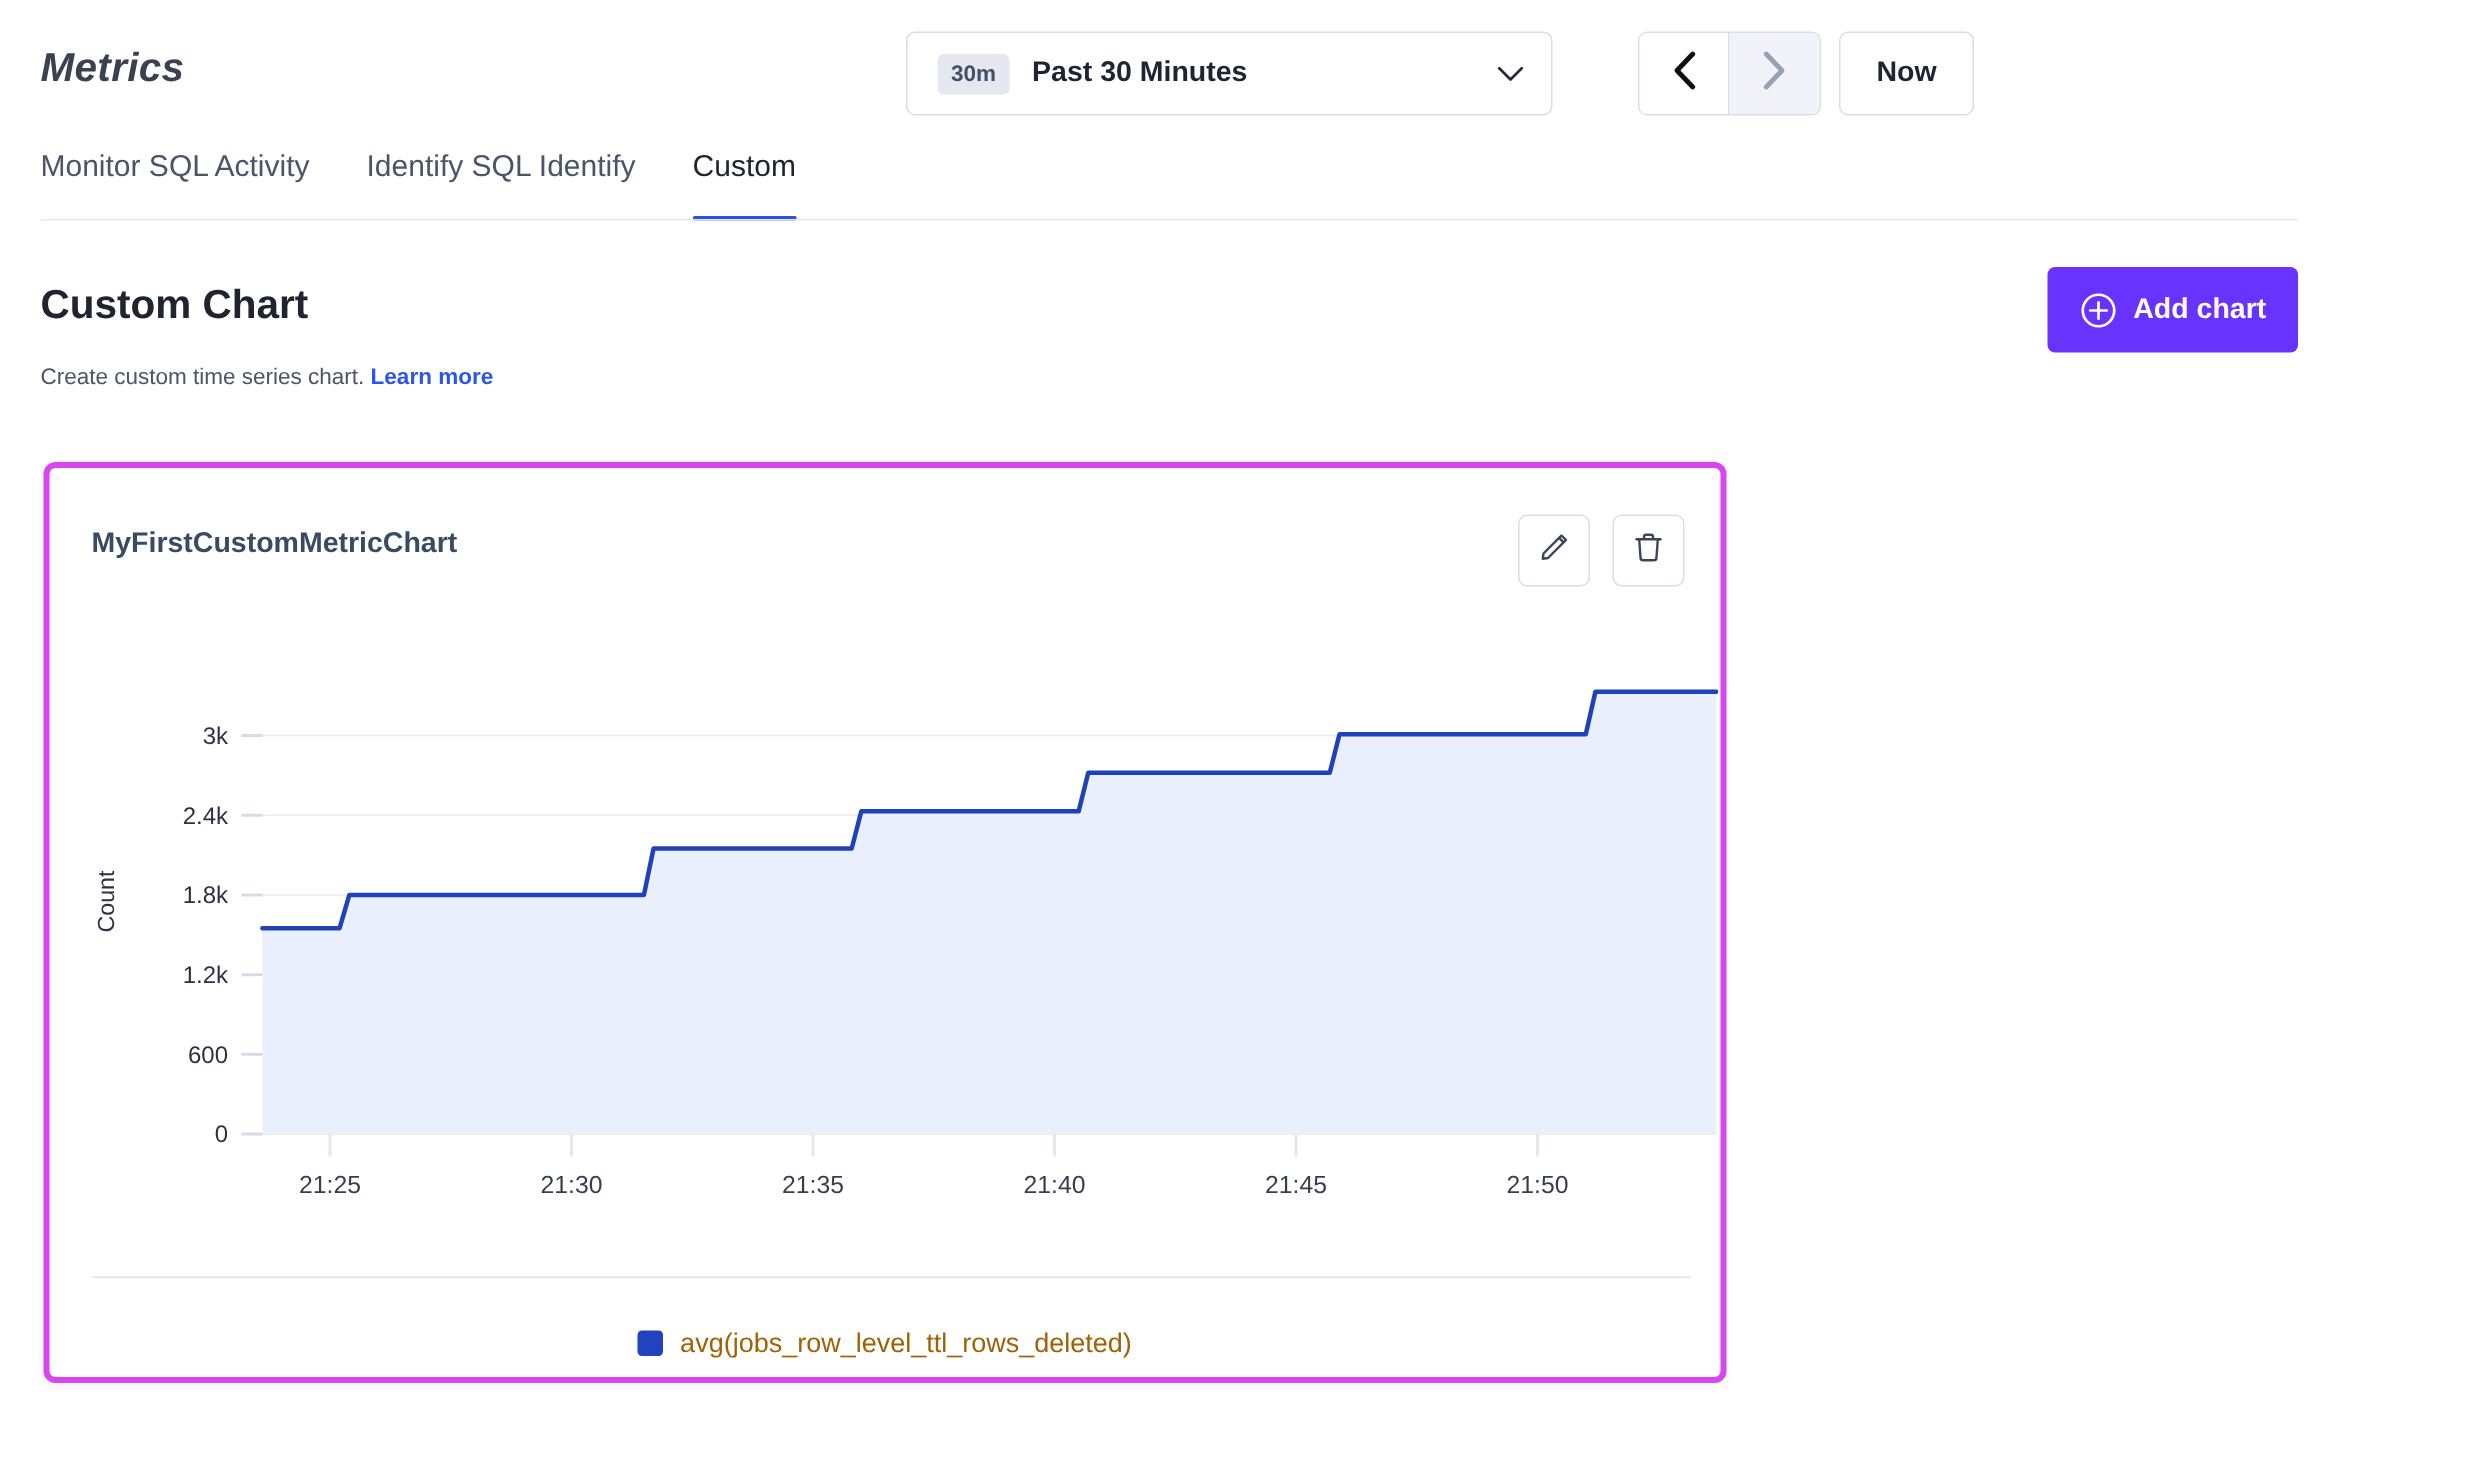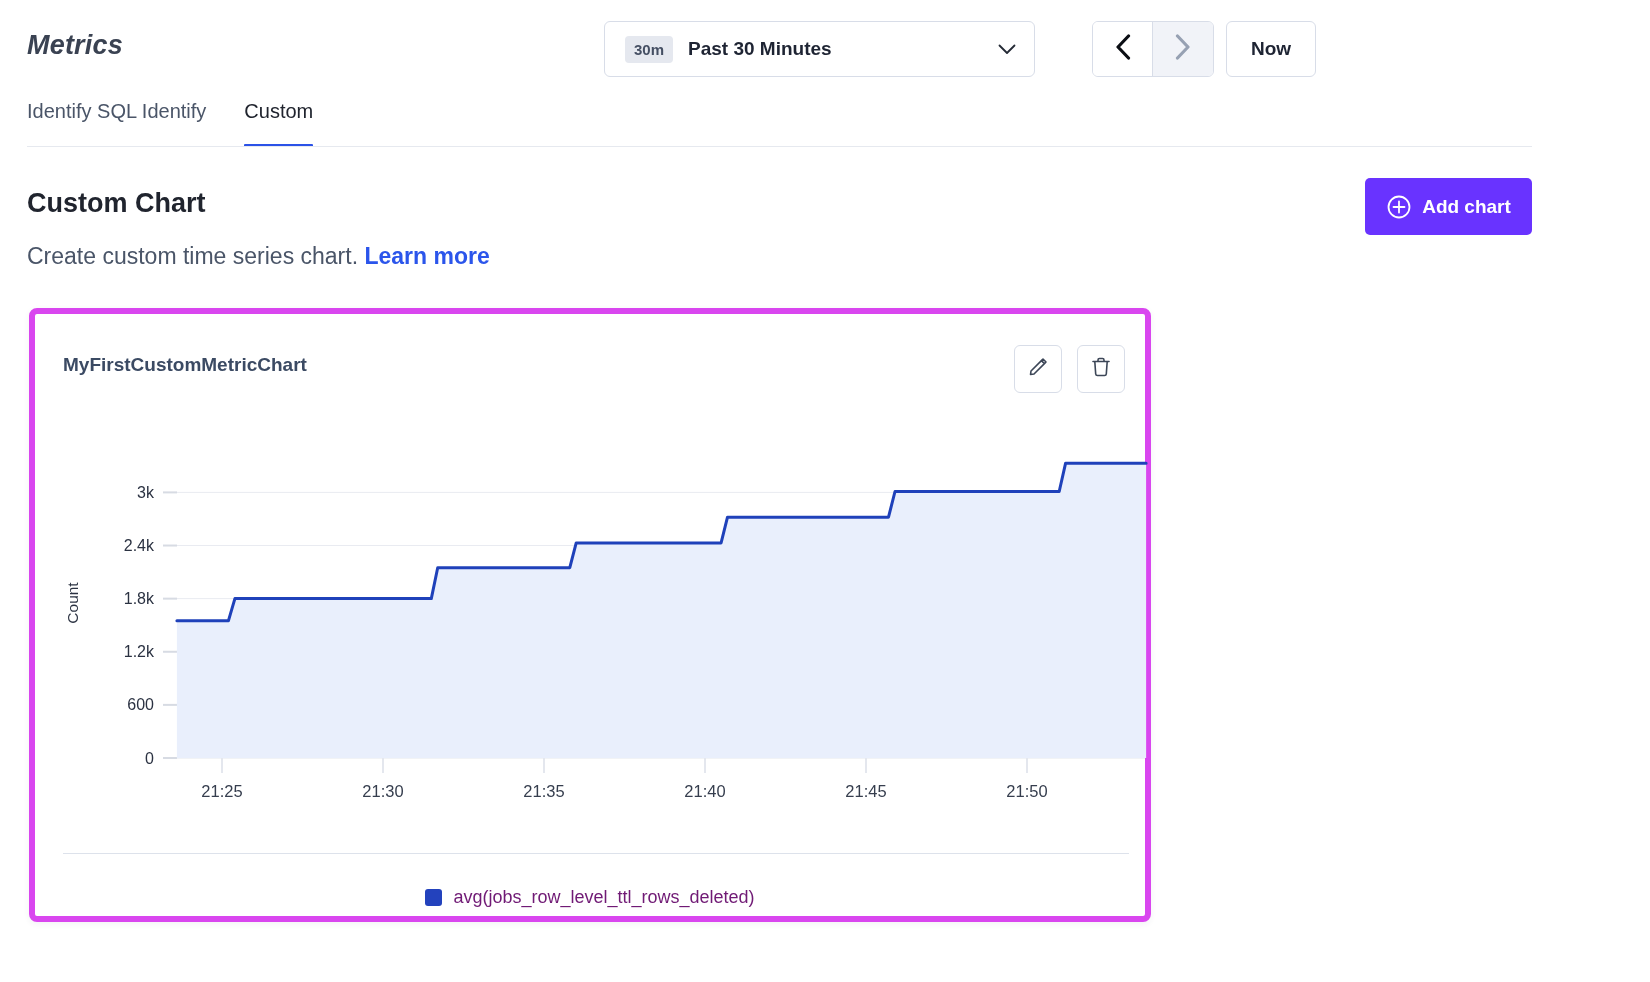--- a/index.html
+++ b/index.html
@@ -33,45 +33,45 @@
   
   .tabs { left:27px; top:100px; display:flex; gap:38px; }
   .tab { font-size:20px; color:#4a5568; padding-bottom:24px; position:relative; cursor:pointer; }
   .tab.active { color:#20242e; }
   .tab.active::after { content:""; position:absolute; left:0; right:0; bottom:0;
     height:3px; background:#2b52e7; border-radius:1px; }
   .tabs-divider { left:27px; top:146px; width:1505px; height:1px; background:#e6e9ef; }
 
   
   .section-title { left:27px; top:188px; font-size:27px; font-weight:700; color:#20242e; }
-  .section-desc { left:27px; top:243px; font-size:23px; color:#4a5568; }
+  .section-desc { left:27px; top:243px; font-size:15px; color:#4a5568; }
   .learn-more { color:#2b55eb; font-weight:700; text-decoration:none; cursor:pointer; }
 
   .add-chart-btn { left:1365px; top:178px; width:167px; height:57px; background:#6933ff;
     border:none; border-radius:5px; color:#ffffff; font-size:19px; font-weight:700;
     display:flex; align-items:center; justify-content:center; gap:10px;
     font-family:"Liberation Sans",sans-serif; cursor:pointer; }
 
   
   .card { left:29px; top:308px; width:1122px; height:614px; background:#fff;
-    border:6px solid #d946ef; border-radius:8px; box-shadow:0 2px 6px rgba(44,56,82,.06); }
+    border:4px solid #d946ef; border-radius:8px; box-shadow:0 2px 6px rgba(44,56,82,.06); }
   .card-title { position:absolute; left:28px; top:40px; font-size:19px; font-weight:700; color:#3b4a63; }
   .icon-btn { position:absolute; top:31px; width:48px; height:48px; background:#fff;
     border:1px solid #d8dde8; border-radius:6px; display:flex; align-items:center;
     justify-content:center; cursor:pointer; }
   .edit-btn { left:979px; }
   .delete-btn { left:1042px; }
 
   #chart-svg { position:absolute; left:0; top:112px; }
 
   .card-divider { position:absolute; left:28px; top:539px; width:1066px; height:1px; background:#dde2eb; }
   .legend { position:absolute; left:0; top:560px; width:100%; height:46px;
     display:flex; align-items:center; justify-content:center; gap:11px; }
   .legend-swatch { width:17px; height:17px; background:#2342bd; border-radius:3px; }
-  .legend-label { font-size:18px; color:#701a75; }
+  .legend-label { font-size:18px; color:#a16207; }
 </style>
 </head>
 <body>
 
 <div class="abs page-title">Metrics</div>
 
 <div class="abs time-picker">
   <span class="time-badge">30m</span>
   <span class="time-label">Past 30 Minutes</span>
   <span class="time-caret">
@@ -94,20 +94,21 @@
       <svg width="16" height="26" viewBox="0 0 16 26">
           <polyline points="2.5,2 13,13 2.5,24" fill="none" stroke="#97a1b3" stroke-width="3.2" stroke-linecap="round" stroke-linejoin="round"></polyline>
         </svg>
     </span>
   </div>
 </div>
 
 <button class="abs now-btn">Now</button>
 
 <div class="abs tabs">
+  <div class="tab">Monitor SQL Activity</div>
   <div class="tab">Identify SQL Identify</div>
   <div class="tab active">Custom</div>
 </div>
 <div class="abs tabs-divider"></div>
 
 <div class="abs section-title">Custom Chart</div>
 <div class="abs section-desc">
   <span>Create custom time series chart.</span>
   <a class="learn-more">Learn more</a>
 </div>

